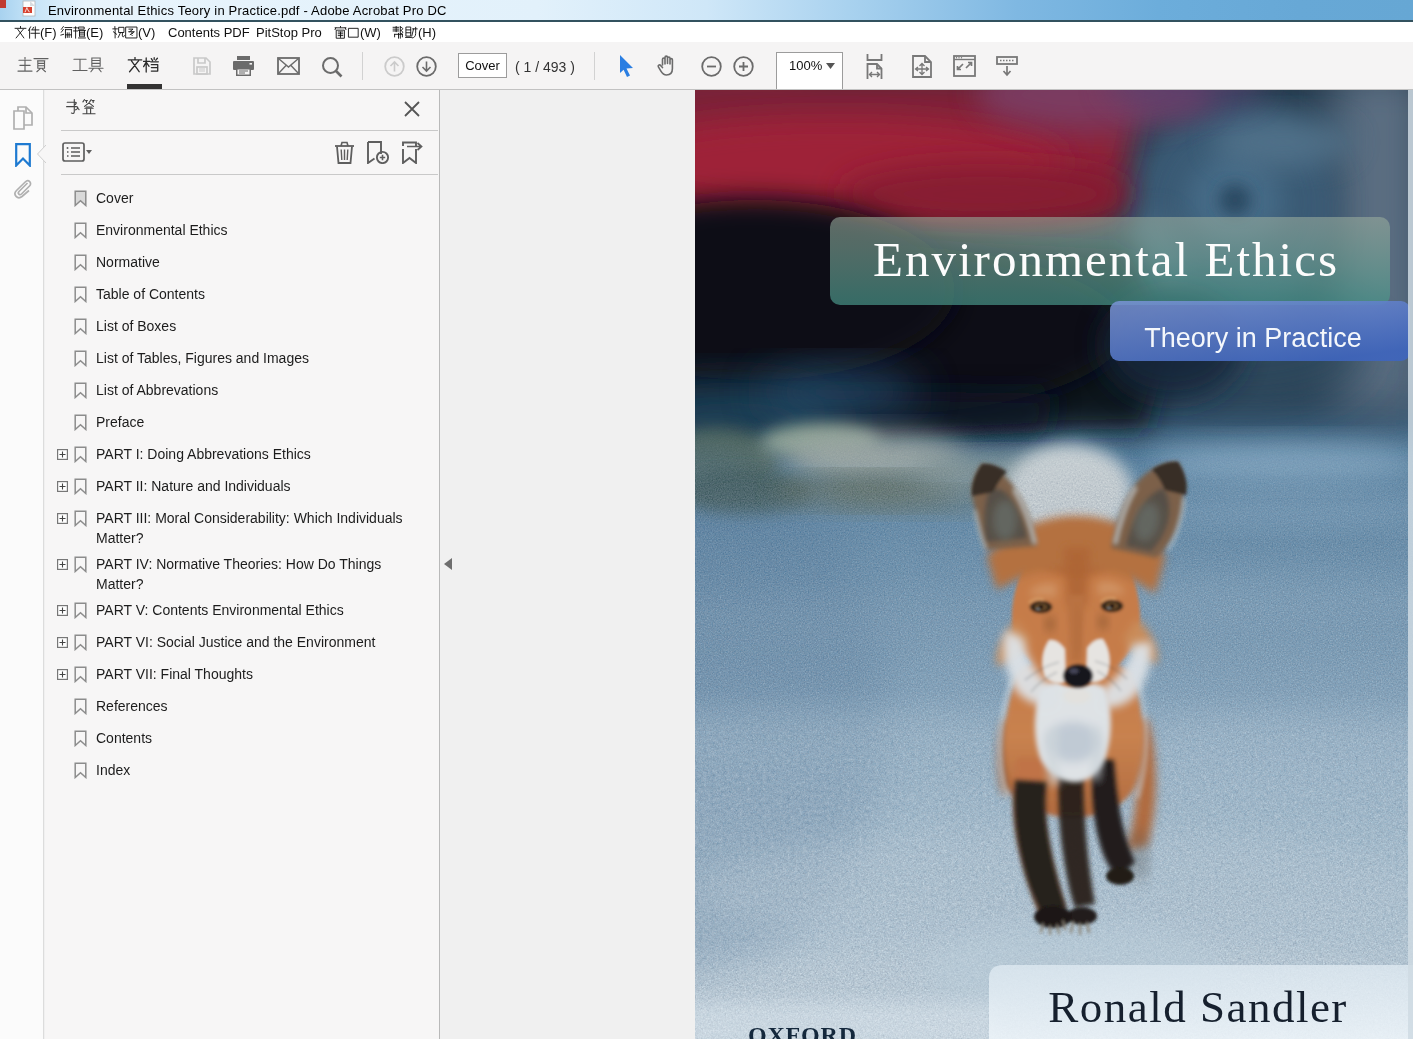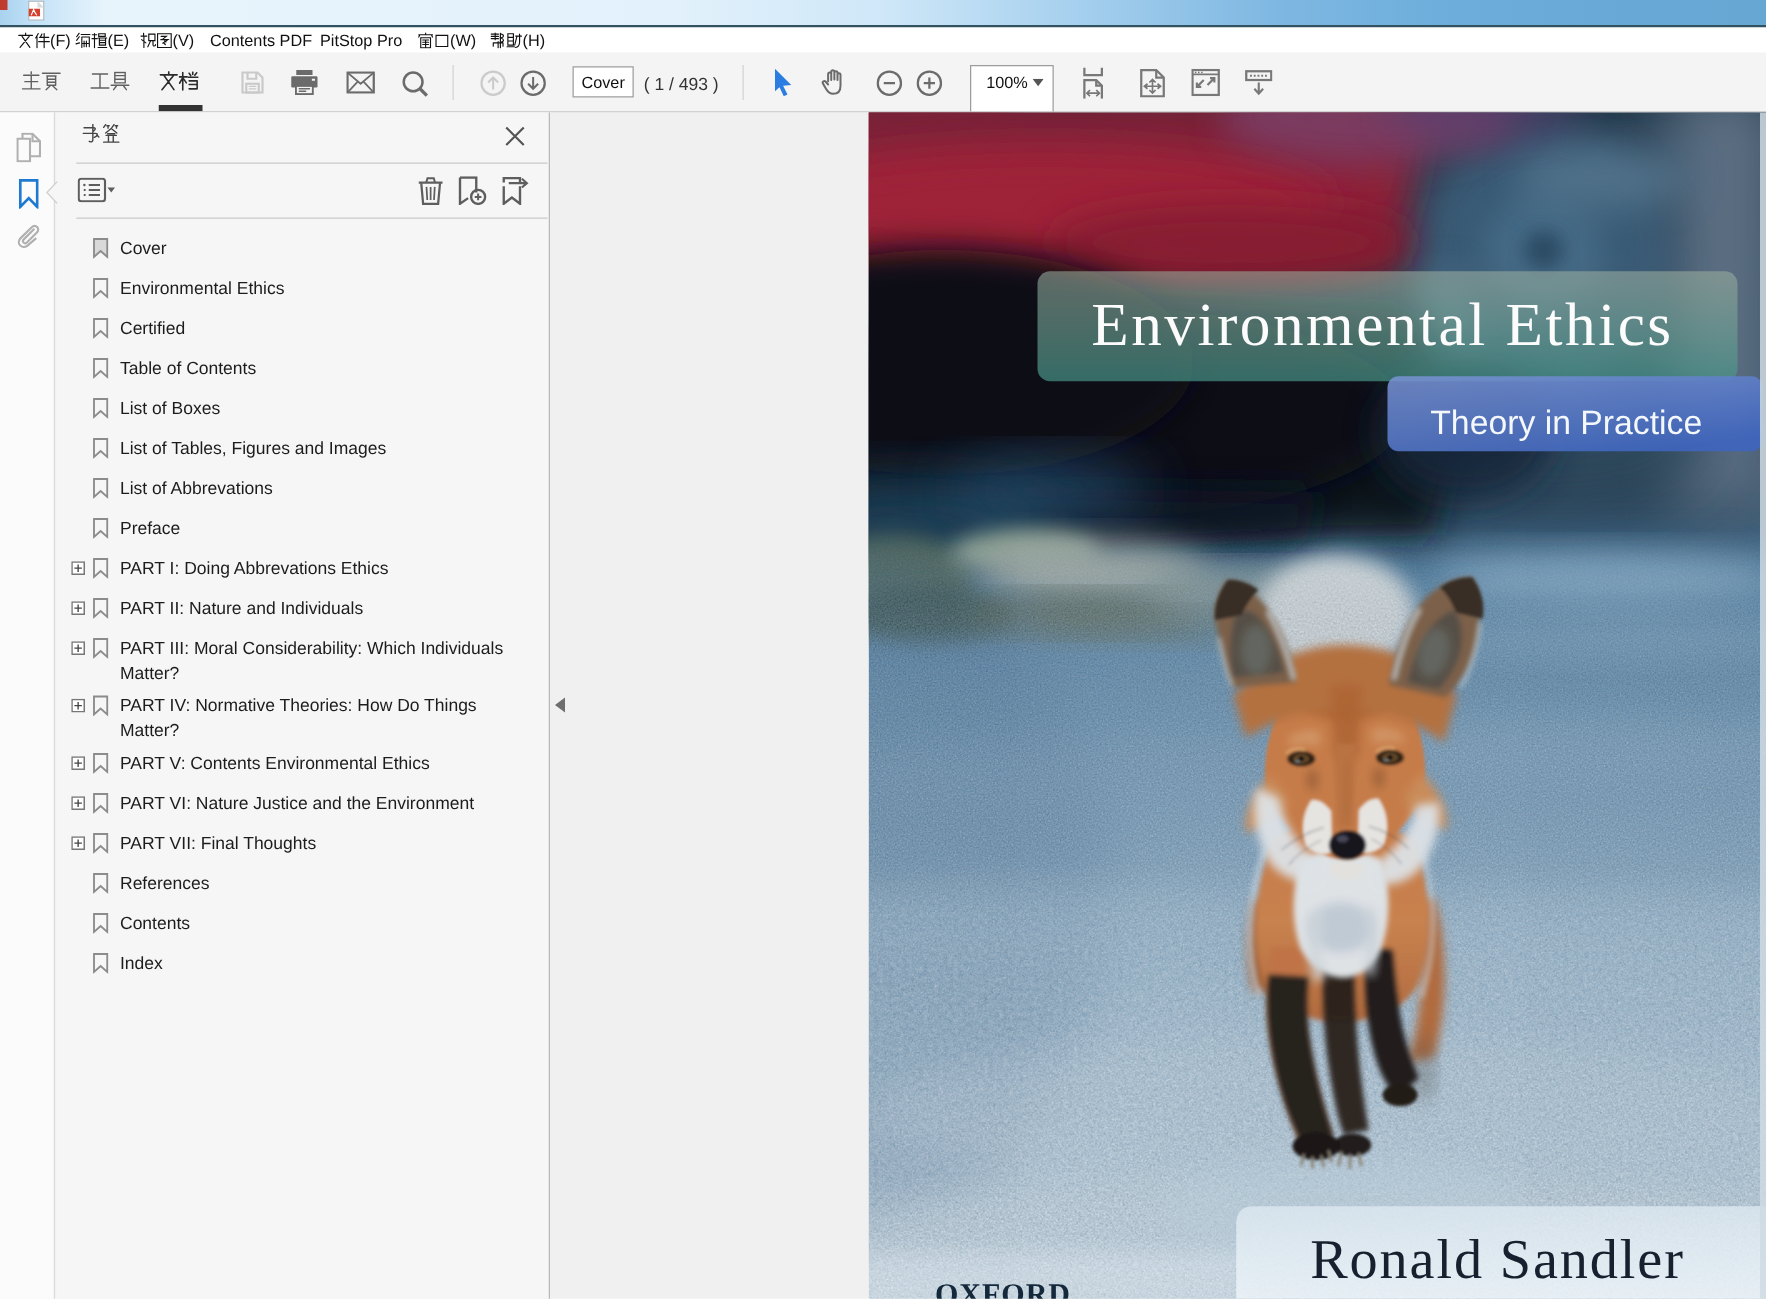--- a/index.html
+++ b/index.html
@@ -91,20 +91,21 @@
 </svg>
 
 <div id="titlebar">
   <svg class="abs" style="left:0px;top:0px" width="40" height="18" viewBox="0 0 40 18">
     <rect x="0" y="0" width="6" height="8" fill="#c03a30"></rect>
     <rect x="23" y="1" width="12" height="15" fill="#fdfdfd" stroke="#b0b4b8" stroke-width="0.8"></rect>
     <path d="M30 1 L35 6 L30 6 Z" fill="#d8dbde"></path>
     <rect x="23" y="7" width="9" height="6" fill="#d6412f"></rect>
     <path d="M25 12.2 C26 9.8 26.6 8.4 26.9 7.6 C27.2 8.6 28.2 10.6 29.5 12.2" stroke="#fff" stroke-width="0.9" fill="none"></path>
   </svg>
+  <span class="ttext">Environmental Ethics Teory in Practice.pdf - Adobe Acrobat Pro DC</span>
 </div>
 <div id="tbline"></div>
 <div id="menubar">
   <span class="mitem" style="left:14px"><svg class="cjk" width="13" height="13" viewBox="0 0 100 100">
         <use href="#g_wen" stroke="#111" stroke-width="7" fill="none" stroke-linecap="round"></use>
       </svg><svg class="cjk" width="13" height="13" viewBox="0 0 100 100">
         <use href="#g_jian" stroke="#111" stroke-width="7" fill="none" stroke-linecap="round"></use>
       </svg>(F)</span>
   <span class="mitem" style="left:60px"><svg class="cjk" width="13" height="13" viewBox="0 0 100 100">
         <use href="#g_bian" stroke="#111" stroke-width="7" fill="none" stroke-linecap="round"></use>
@@ -295,21 +296,21 @@
         <path d="M1.2 1.2 H11.8 V15.5 L6.5 10.8 L1.2 15.5 Z"></path>
       </svg>
     <span class="bmrow" style="left:51px;top:100px">Cover</span>
     <svg class="abs" style="left:29px;top:132px" width="13" height="17" viewBox="0 0 13 17" fill="none" stroke="#8c8c8c" stroke-width="1.5">
         <path d="M1.2 1.2 H11.8 V15.5 L6.5 10.8 L1.2 15.5 Z"></path>
       </svg>
     <span class="bmrow" style="left:51px;top:132px">Environmental Ethics</span>
     <svg class="abs" style="left:29px;top:164px" width="13" height="17" viewBox="0 0 13 17" fill="none" stroke="#8c8c8c" stroke-width="1.5">
         <path d="M1.2 1.2 H11.8 V15.5 L6.5 10.8 L1.2 15.5 Z"></path>
       </svg>
-    <span class="bmrow" style="left:51px;top:164px">Certified</span>
+    <span class="bmrow" style="left:51px;top:164px">Normative</span>
     <svg class="abs" style="left:29px;top:196px" width="13" height="17" viewBox="0 0 13 17" fill="none" stroke="#8c8c8c" stroke-width="1.5">
         <path d="M1.2 1.2 H11.8 V15.5 L6.5 10.8 L1.2 15.5 Z"></path>
       </svg>
     <span class="bmrow" style="left:51px;top:196px">Table of Contents</span>
     <svg class="abs" style="left:29px;top:228px" width="13" height="17" viewBox="0 0 13 17" fill="none" stroke="#8c8c8c" stroke-width="1.5">
         <path d="M1.2 1.2 H11.8 V15.5 L6.5 10.8 L1.2 15.5 Z"></path>
       </svg>
     <span class="bmrow" style="left:51px;top:228px">List of Boxes</span>
     <svg class="abs" style="left:29px;top:260px" width="13" height="17" viewBox="0 0 13 17" fill="none" stroke="#8c8c8c" stroke-width="1.5">
         <path d="M1.2 1.2 H11.8 V15.5 L6.5 10.8 L1.2 15.5 Z"></path>
@@ -365,21 +366,21 @@
         <path d="M2.5 5.5 H8.5 M5.5 2.5 V8.5" stroke="#444" stroke-width="1.1"></path>
       </svg>
     <span class="bmrow" style="left:51px;top:512px">PART V: Contents Environmental Ethics</span>
     <svg class="abs" style="left:29px;top:544px" width="13" height="17" viewBox="0 0 13 17" fill="none" stroke="#8c8c8c" stroke-width="1.5">
         <path d="M1.2 1.2 H11.8 V15.5 L6.5 10.8 L1.2 15.5 Z"></path>
       </svg>
     <svg class="abs" style="left:12px;top:547px" width="11" height="11" viewBox="0 0 11 11" fill="none" stroke="#777" stroke-width="1.2">
         <rect x="0.6" y="0.6" width="9.8" height="9.8" fill="#fff"></rect>
         <path d="M2.5 5.5 H8.5 M5.5 2.5 V8.5" stroke="#444" stroke-width="1.1"></path>
       </svg>
-    <span class="bmrow" style="left:51px;top:544px">PART VI: Nature Justice and the Environment</span>
+    <span class="bmrow" style="left:51px;top:544px">PART VI: Social Justice and the Environment</span>
     <svg class="abs" style="left:29px;top:576px" width="13" height="17" viewBox="0 0 13 17" fill="none" stroke="#8c8c8c" stroke-width="1.5">
         <path d="M1.2 1.2 H11.8 V15.5 L6.5 10.8 L1.2 15.5 Z"></path>
       </svg>
     <svg class="abs" style="left:12px;top:579px" width="11" height="11" viewBox="0 0 11 11" fill="none" stroke="#777" stroke-width="1.2">
         <rect x="0.6" y="0.6" width="9.8" height="9.8" fill="#fff"></rect>
         <path d="M2.5 5.5 H8.5 M5.5 2.5 V8.5" stroke="#444" stroke-width="1.1"></path>
       </svg>
     <span class="bmrow" style="left:51px;top:576px">PART VII: Final Thoughts</span>
     <svg class="abs" style="left:29px;top:608px" width="13" height="17" viewBox="0 0 13 17" fill="none" stroke="#8c8c8c" stroke-width="1.5">
         <path d="M1.2 1.2 H11.8 V15.5 L6.5 10.8 L1.2 15.5 Z"></path>

